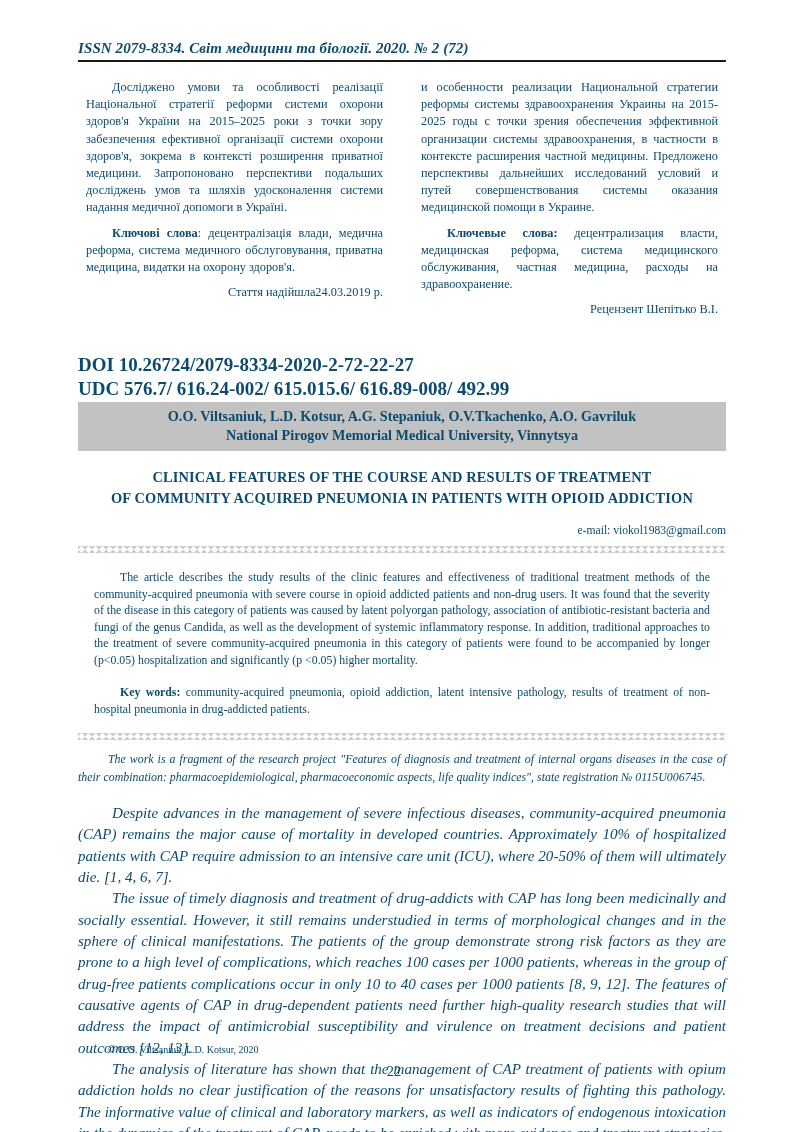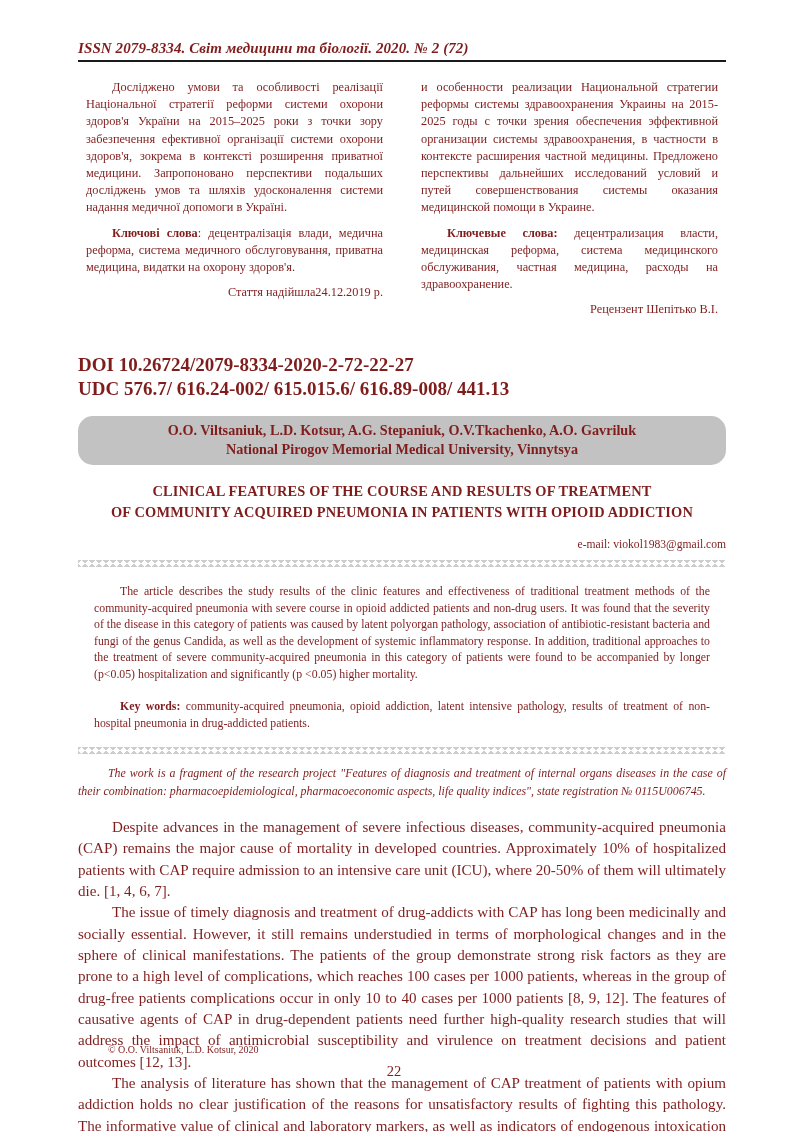--- a/index.html
+++ b/index.html
@@ -8,21 +8,21 @@
     background: #8a8a8a;
   }
   .page {
     position: relative;
     width: 800px;
     height: 1132px;
     background: #ffffff;
     margin: 0 auto;
     box-sizing: border-box;
     font-family: "Liberation Serif", "DejaVu Serif", serif;
-    color: #7f1d1d;
+    color: #0c4a6e;
     overflow: hidden;
   }
   .content {
     position: absolute;
     left: 78px;
     top: 0;
     width: 648px;
   }
 
   
@@ -61,28 +61,27 @@
   
   .ids {
     margin-top: 26px;
     font-weight: bold;
     font-size: 19px;
     line-height: 1.30;
   }
 
   
   .authors-band {
-    margin-top: 14px;
+    margin-top: 0;
     background: #c2c2c2;
     text-align: center;
     font-weight: bold;
     font-size: 14.2px;
     line-height: 1.35;
     padding: 5px 6px 6px 6px;
-    border-radius: 15px;
   }
 
   
   .title {
     margin-top: 16px;
     text-align: center;
     font-weight: bold;
     font-size: 14.4px;
     line-height: 1.42;
     letter-spacing: .15px;
@@ -130,20 +129,21 @@
   
   .body-text {
     margin-top: 17px;
     font-size: 15.1px;
     line-height: 1.415;
     text-align: justify;
   }
   .body-text p {
     margin: 0;
     text-indent: 34px;
+    font-style: italic;
   }
 
   
   .copyline {
     position: absolute;
     left: 108px;
     top: 1044px;
     font-size: 10px;
   }
   .pagenum {
@@ -162,34 +162,34 @@
   <div class="content">
 
     <div class="runhead">ISSN 2079-8334. Світ медицини та біології. 2020. № 2 (72)</div>
     <div class="runhead-rule"></div>
 
     <div class="abs-cols">
 
       <div class="abs-col">
         <p class="indent">Досліджено умови та особливості реалізації Національної стратегії реформи системи охорони здоров'я України на 2015–2025 роки з точки зору забезпечення ефективної організації системи охорони здоров'я, зокрема в контексті розширення приватної медицини. Запропоновано перспективи подальших досліджень умов та шляхів удосконалення системи надання медичної допомоги в Україні.</p>
         <p class="indent"><span class="kw">Ключові слова</span><span>: децентралізація влади, медична реформа, система медичного обслуговування, приватна медицина, видатки на охорону здоров'я.</span></p>
-        <p class="right">Стаття надійшла24.12.2019 р.</p>
+        <p class="right">Стаття надійшла24.03.2019 р.</p>
       </div>
 
       <div class="abs-col">
         <p>и особенности реализации Национальной стратегии реформы системы здравоохранения Украины на 2015-2025 годы с точки зрения обеспечения эффективной организации системы здравоохранения, в частности в контексте расширения частной медицины. Предложено перспективы дальнейших исследований условий и путей совершенствования системы оказания медицинской помощи в Украине.</p>
         <p class="indent"><span class="kw">Ключевые слова:</span><span> децентрализация власти, медицинская реформа, система медицинского обслуживания, частная медицина, расходы на здравоохранение.</span></p>
         <p class="right">Рецензент Шепітько В.І.</p>
       </div>
 
     </div>
 
     <div class="ids">
       <div>DOI 10.26724/2079-8334-2020-2-72-22-27</div>
-      <div>UDC 576.7/ 616.24-002/ 615.015.6/ 616.89-008/ 441.13</div>
+      <div>UDC 576.7/ 616.24-002/ 615.015.6/ 616.89-008/ 492.99</div>
     </div>
 
     <div class="authors-band">
       <div>O.O. Viltsaniuk, L.D. Kotsur, A.G. Stepaniuk, O.V.Tkachenko, A.O. Gavriluk</div>
       <div>National Pirogov Memorial Medical University, Vinnytsya</div>
     </div>
 
     <div class="title">
       <div>CLINICAL FEATURES OF THE COURSE AND RESULTS OF TREATMENT</div>
       <div>OF COMMUNITY ACQUIRED PNEUMONIA IN PATIENTS WITH OPIOID ADDICTION</div>

